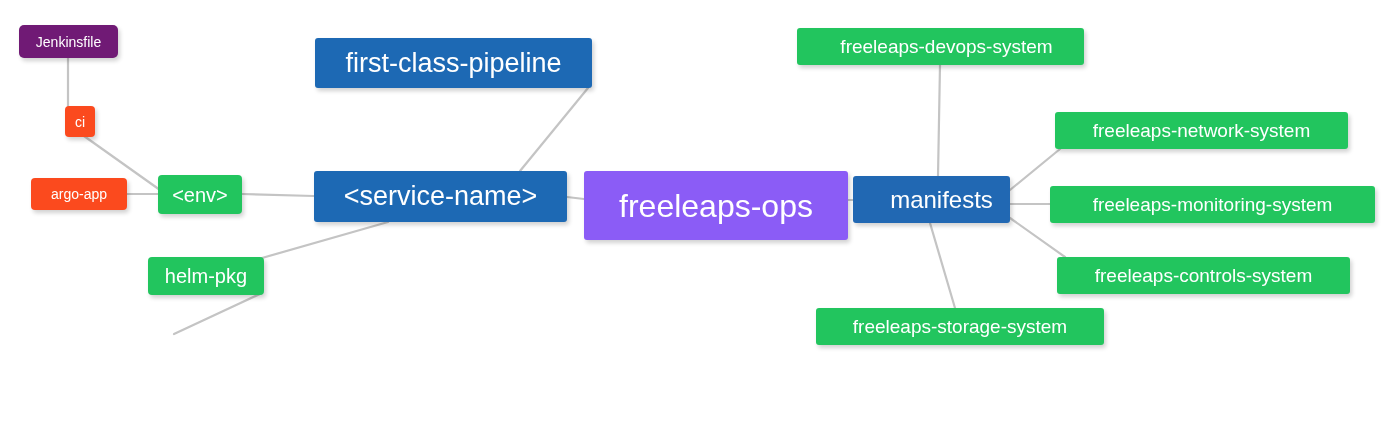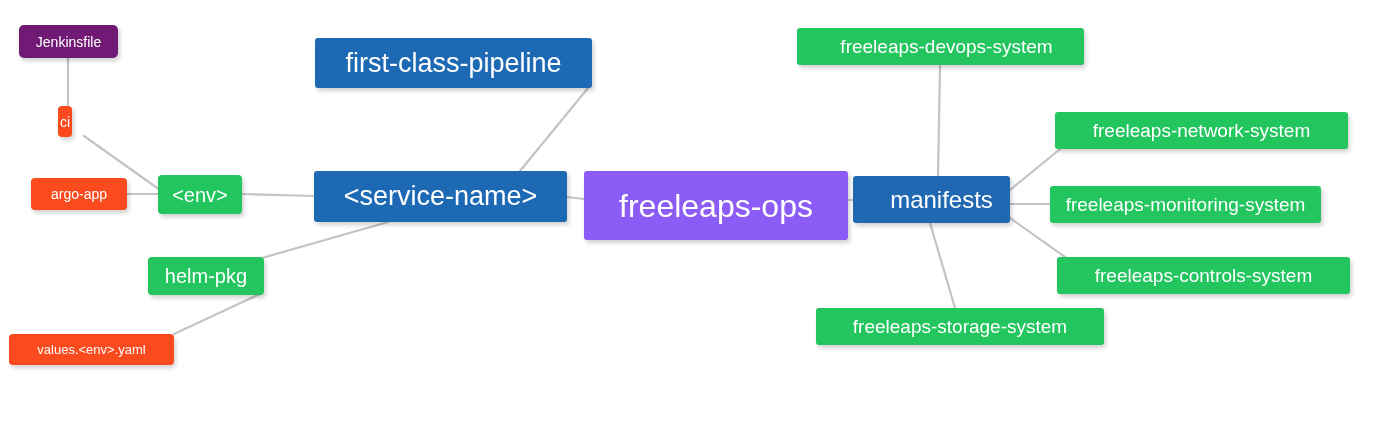--- a/index.html
+++ b/index.html
@@ -64,35 +64,32 @@
       <path d="M 1010,218 L 1065,257"></path>
 
       <path d="M 930,223 L 955,308"></path>
     </g>
   </svg>
 
   <div class="node lvl-3o" style="left:19px;top:25px;width:99px;height:33px;">
     <span>Jenkinsfile</span>
   </div>
 
-  <div class="node lvl-3r" style="left:58px;top:106px;width:14px;height:31px;">
+  <div class="node lvl-3r" style="left:65px;top:106px;width:30px;height:31px;">
     <span>ci</span>
   </div>
 
   <div class="node lvl-3r" style="left:31px;top:178px;width:96px;height:32px;">
     <span>argo-app</span>
   </div>
 
   <div class="node lvl-2g" style="left:158px;top:175px;width:84px;height:39px;">
     <span>&lt;env&gt;</span>
   </div>
 
-  <div class="node lvl-3r-sm" style="left:9px;top:334px;width:165px;height:31px;">
-    <span>values.&lt;env&gt;.yaml</span>
-  </div>
 
   <div class="node lvl-2g" style="left:148px;top:257px;width:116px;height:38px;">
     <span>helm-pkg</span>
   </div>
 
   <div class="node lvl-1b" style="left:315px;top:38px;width:277px;height:50px;">
     <span>first-class-pipeline</span>
   </div>
 
   <div class="node lvl-1b" style="left:314px;top:171px;width:253px;height:51px;">
@@ -108,21 +105,21 @@
   </div>
 
   <div class="node lvl-2gs" style="left:797px;top:28px;width:287px;height:37px;padding-left:12px;">
     <span>freeleaps-devops-system</span>
   </div>
 
   <div class="node lvl-2gs" style="left:1055px;top:112px;width:293px;height:37px;">
     <span>freeleaps-network-system</span>
   </div>
 
-  <div class="node lvl-2gs" style="left:1050px;top:186px;width:271px;height:37px;">
+  <div class="node lvl-2gs" style="left:1050px;top:186px;width:325px;height:37px;">
     <span>freeleaps-monitoring-system</span>
   </div>
 
   <div class="node lvl-2gs" style="left:1057px;top:257px;width:293px;height:37px;">
     <span>freeleaps-controls-system</span>
   </div>
 
   <div class="node lvl-2gs" style="left:816px;top:308px;width:288px;height:37px;">
     <span>freeleaps-storage-system</span>
   </div>

